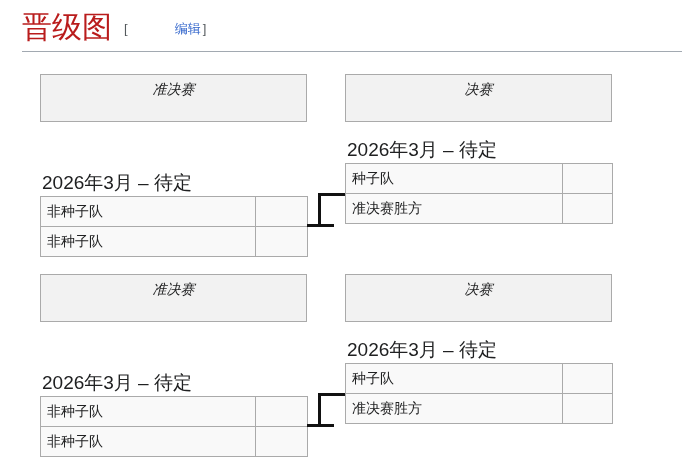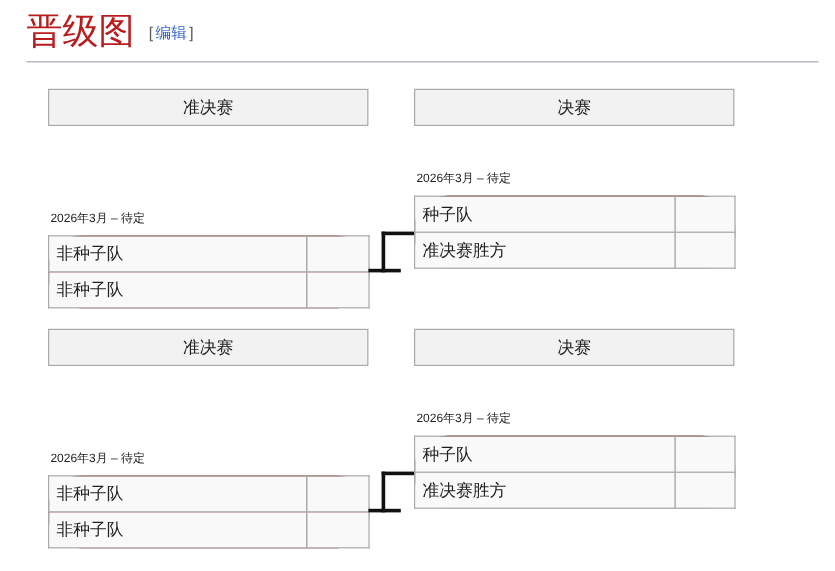--- a/index.html
+++ b/index.html
@@ -46,60 +46,61 @@
     white-space: nowrap;
   }
   .edit-bracket {
     color: #54595d;
   }
   .edit-link {
     color: #3366cc;
     text-decoration: none;
     cursor: pointer;
     padding: 0 2px;
+    margin-left: 45px;
   }
 
   
   .bracket {
     position: absolute;
     left: 0;
     top: 0;
     width: 696px;
     height: 476px;
   }
 
   .round-header {
     position: absolute;
     box-sizing: border-box;
     background: #f2f2f2;
     border: 1px solid #aaaaaa;
-    height: 31px;
+    height: 48px;
     line-height: 29px;
     text-align: center;
     font-size: 14px;
     color: #202122;
+    font-style: italic;
   }
 
   .match {
     position: absolute;
   }
   .match-date {
     position: absolute;
     left: 2px;
     top: -22px;
-    font-size: 10px;
+    font-size: 19px;
     line-height: 18px;
     color: #202122;
     white-space: nowrap;
   }
   .match-table {
     border-collapse: collapse;
     table-layout: fixed;
-    background: #7f1d1d;
-    border-radius: 28px;
+    background: #fdba74;
   }
   .match-table td {
     border: 1px solid #aaaaaa;
     height: 30px;
     box-sizing: border-box;
     font-size: 14px;
     color: #202122;
     padding: 0 6px;
     background: #f9f9f9;
     vertical-align: middle;

